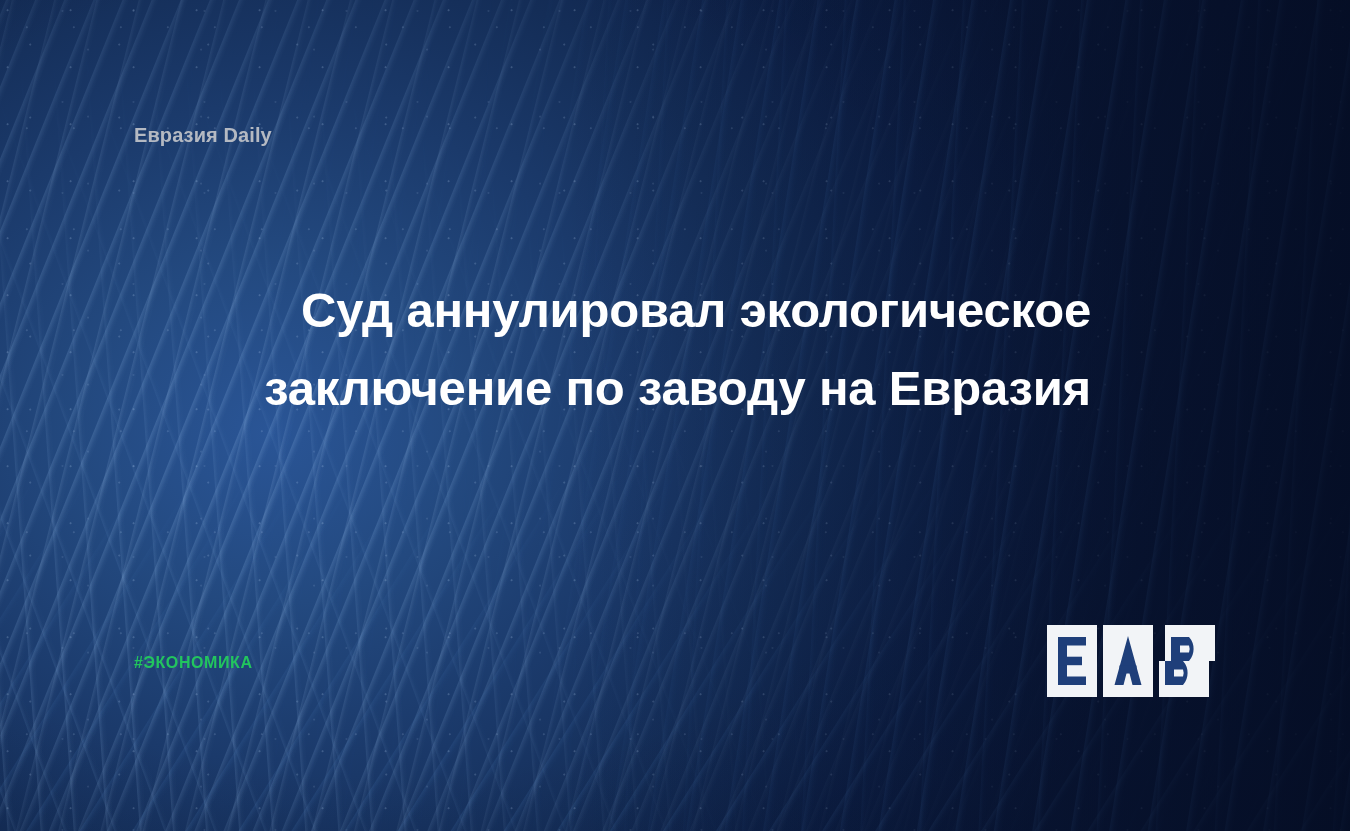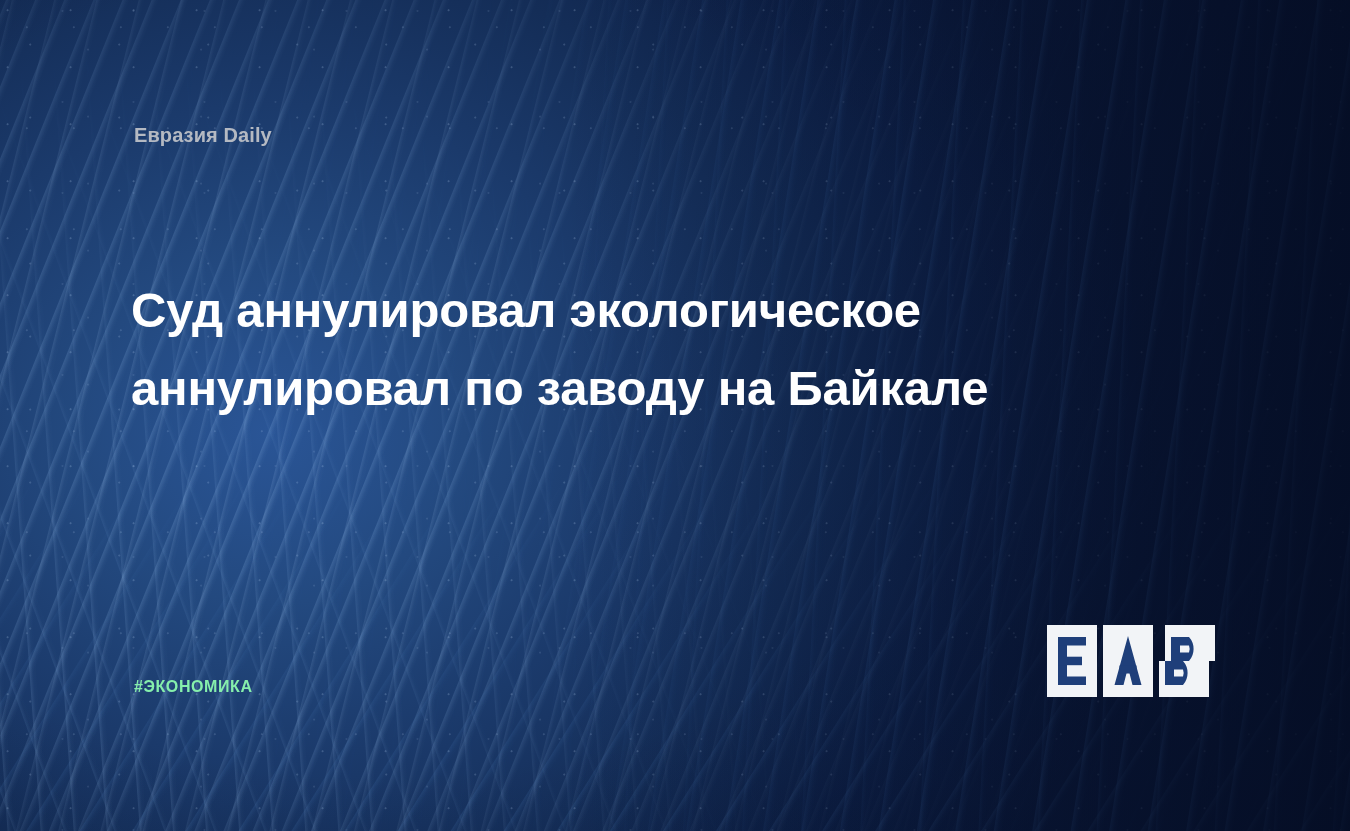--- a/index.html
+++ b/index.html
@@ -142,31 +142,32 @@
   #headline {
     position: absolute;
     left: 131px;
     top: 271px;
     width: 960px;
     font-size: 49px;
     font-weight: bold;
     line-height: 78px;
     color: #ffffff;
     letter-spacing: -0.2px;
+    text-align: right;
   }
   #headline .hl-line { display: block; white-space: nowrap; }
 
   #tag {
     position: absolute;
     left: 134px;
-    top: 678px;
+    top: 654px;
     font-size: 16px;
     font-weight: bold;
     letter-spacing: 0.6px;
-    color: #86efac;
+    color: #22c55e;
     white-space: nowrap;
   }
 
   
   #logo {
     position: absolute;
     left: 1047px;
     top: 625px;
     width: 176px;
     height: 72px;
@@ -185,21 +186,21 @@
   <div class="bg-layer" id="bg-trails-d"></div>
   <div class="bg-layer" id="bg-speckle"></div>
   <div class="bg-layer" id="bg-vignette"></div>
 
   <div id="content">
 
     <div id="brand">Евразия Daily</div>
 
     <div id="headline">
       <span class="hl-line">Суд аннулировал экологическое</span>
-      <span class="hl-line">аннулировал по заводу на Байкале</span>
+      <span class="hl-line">заключение по заводу на Евразия</span>
     </div>
 
     <div id="tag">#ЭКОНОМИКА</div>
 
     <div id="logo">
       <svg viewBox="0 0 176 72" xmlns="http://www.w3.org/2000/svg">
 
         <rect x="0" y="0" width="50" height="72" fill="#f2f4f7"></rect>
 
         <g fill="#1f3f7a">

